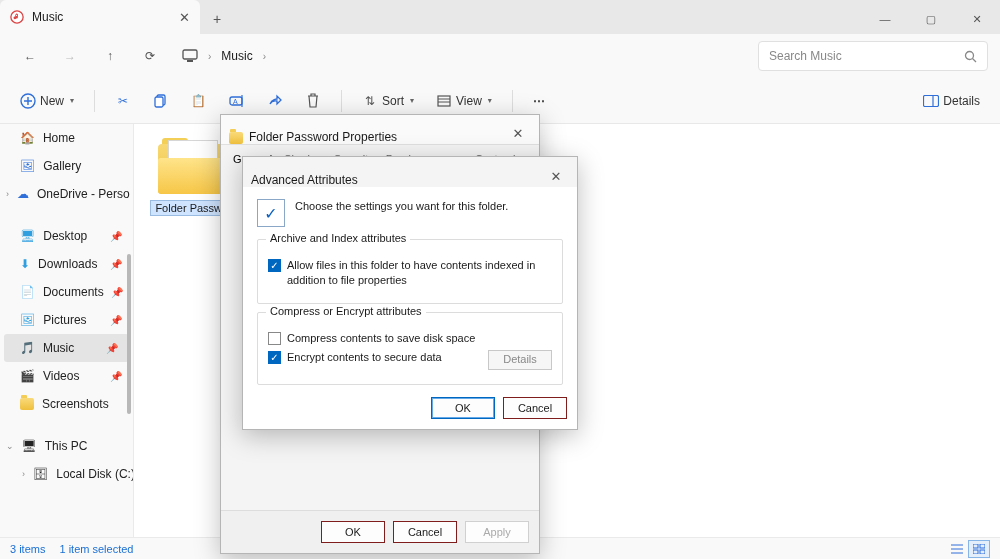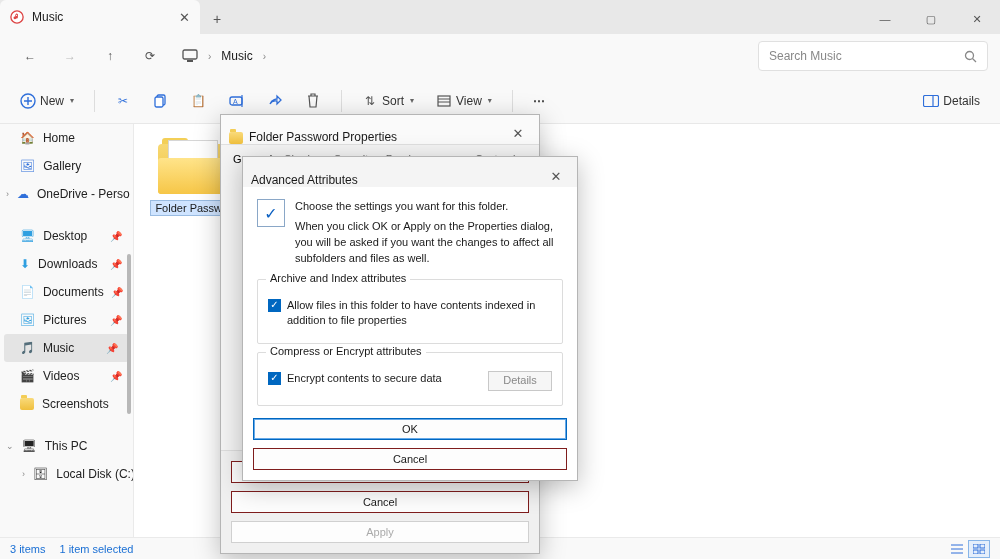--- a/index.html
+++ b/index.html
@@ -56,21 +56,21 @@
 .status .viewswitch { margin-left: auto; display: flex; gap: 0; }
 .vs-btn { width: 22px; height: 18px; display: flex; align-items: center; justify-content: center; border: 1px solid transparent; }
 .vs-btn.act { border: 1px solid #88b5e8; background: #e4eefb; }
 
 
 .dialog { position: absolute; background: #f4f4f4; border: 1px solid #b5b5b5; box-shadow: 0 6px 24px rgba(0,0,0,0.25); font-size: 12px; }
 .dlg-title { height: 30px; display: flex; align-items: flex-end; padding: 0 8px; background: #fafafa; border-bottom: 1px solid #e0e0e0; }
 .dlg-close { margin-left: auto; width: 26px; height: 22px; display: flex; align-items: center; justify-content: center; font-size: 13px; color: #555; }
 .props-tabs { display: flex; gap: 12px; padding: 8px 12px 0 12px; font-size: 11px; color: #666; }
 .props-tabs span:first-child { color: #000; }
-.dlg-btns { display: flex; justify-content: flex-end; gap: 8px; padding: 10px; border-top: 1px solid #ddd; background: #f0f0f0; flex-direction: column; }
+.dlg-btns { display: flex; justify-content: flex-end; gap: 8px; padding: 10px; border-top: 1px solid #ddd; background: #f0f0f0; }
 .btn { min-width: 64px; height: 22px; background: #fdfdfd; border: 1px solid #7f1d1d; font-size: 11px; display: flex; align-items: center; justify-content: center; }
 .btn.primary { border: 1px solid #0067c0; box-shadow: inset 0 0 0 1px #66a9e8; }
 .btn.dis { color: #aaa; border-color: #d0d0d0; }
 
 
 .adv-body { padding: 12px 14px; background: #fff; }
 .adv-head { display: flex; gap: 10px; margin-bottom: 12px; }
 .adv-ico { width: 28px; height: 28px; border: 1px solid #8aa7c7; display: flex; align-items: center; justify-content: center; color: #0a5fc1; font-size: 16px; flex: 0 0 28px; }
 .adv-note { font-size: 11px; line-height: 1.45; }
 .groupbox { border: 1px solid #dcdcdc; border-radius: 2px; margin-top: 8px; position: relative; padding: 14px 10px 10px 10px; }
@@ -338,35 +338,38 @@
 <div class="dialog" style="left:242px; top:156px; width:336px;">
   <div class="dlg-title" style="background:#f4f4f4;border-bottom:none">
     <span>Advanced Attributes</span>
     <div class="dlg-close">✕</div>
   </div>
   <div class="adv-body">
     <div class="adv-head">
       <div class="adv-ico">✓</div>
       <div class="adv-note">
         <div style="margin-bottom:4px">Choose the settings you want for this folder.</div>
-        <div>When you click OK or Apply on the Properties dialog, you will be asked if you want the changes to affect all subfolders and files as well.</div>
       </div>
     </div>
 
     <div class="groupbox">
       <div class="grouplabel">Archive and Index attributes</div>
       <div class="chk-row">
         <div class="chkbox checked">✓</div>
         <span>Allow files in this folder to have contents indexed in addition to file properties</span>
       </div>
     </div>
 
     <div class="groupbox">
       <div class="grouplabel">Compress or Encrypt attributes</div>
       <div class="chk-row">
+        <div class="chkbox"></div>
+        <span>Compress contents to save disk space</span>
+      </div>
+      <div class="chk-row">
         <div class="chkbox checked">✓</div>
         <span>Encrypt contents to secure data</span>
         <div class="inline-btn">Details</div>
       </div>
     </div>
   </div>
   <div class="dlg-btns" style="background:#fff;border-top:none;padding-top:0">
     <div class="btn primary">OK</div>
     <div class="btn">Cancel</div>
   </div>

